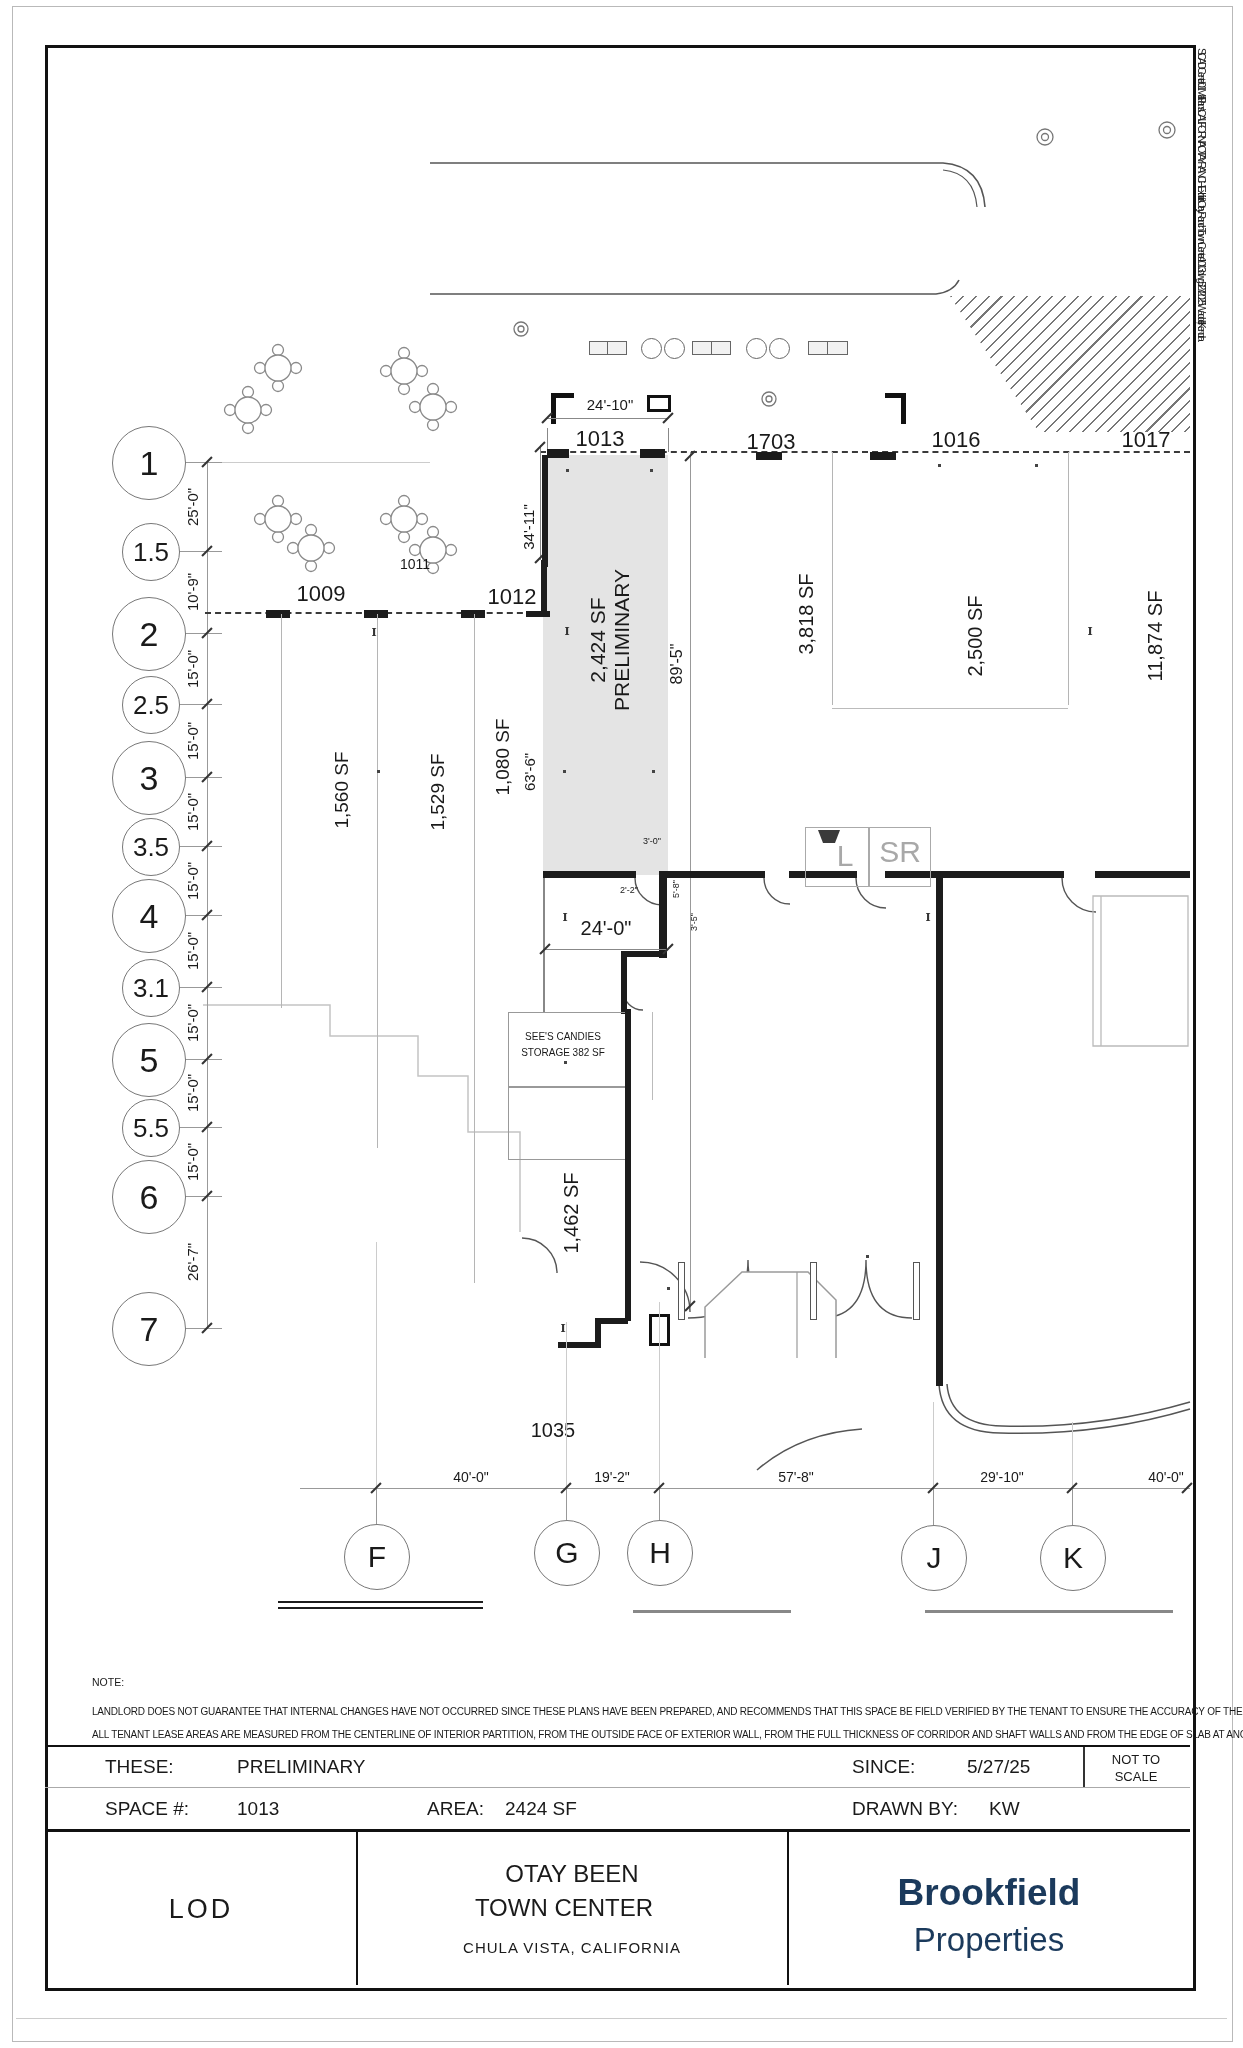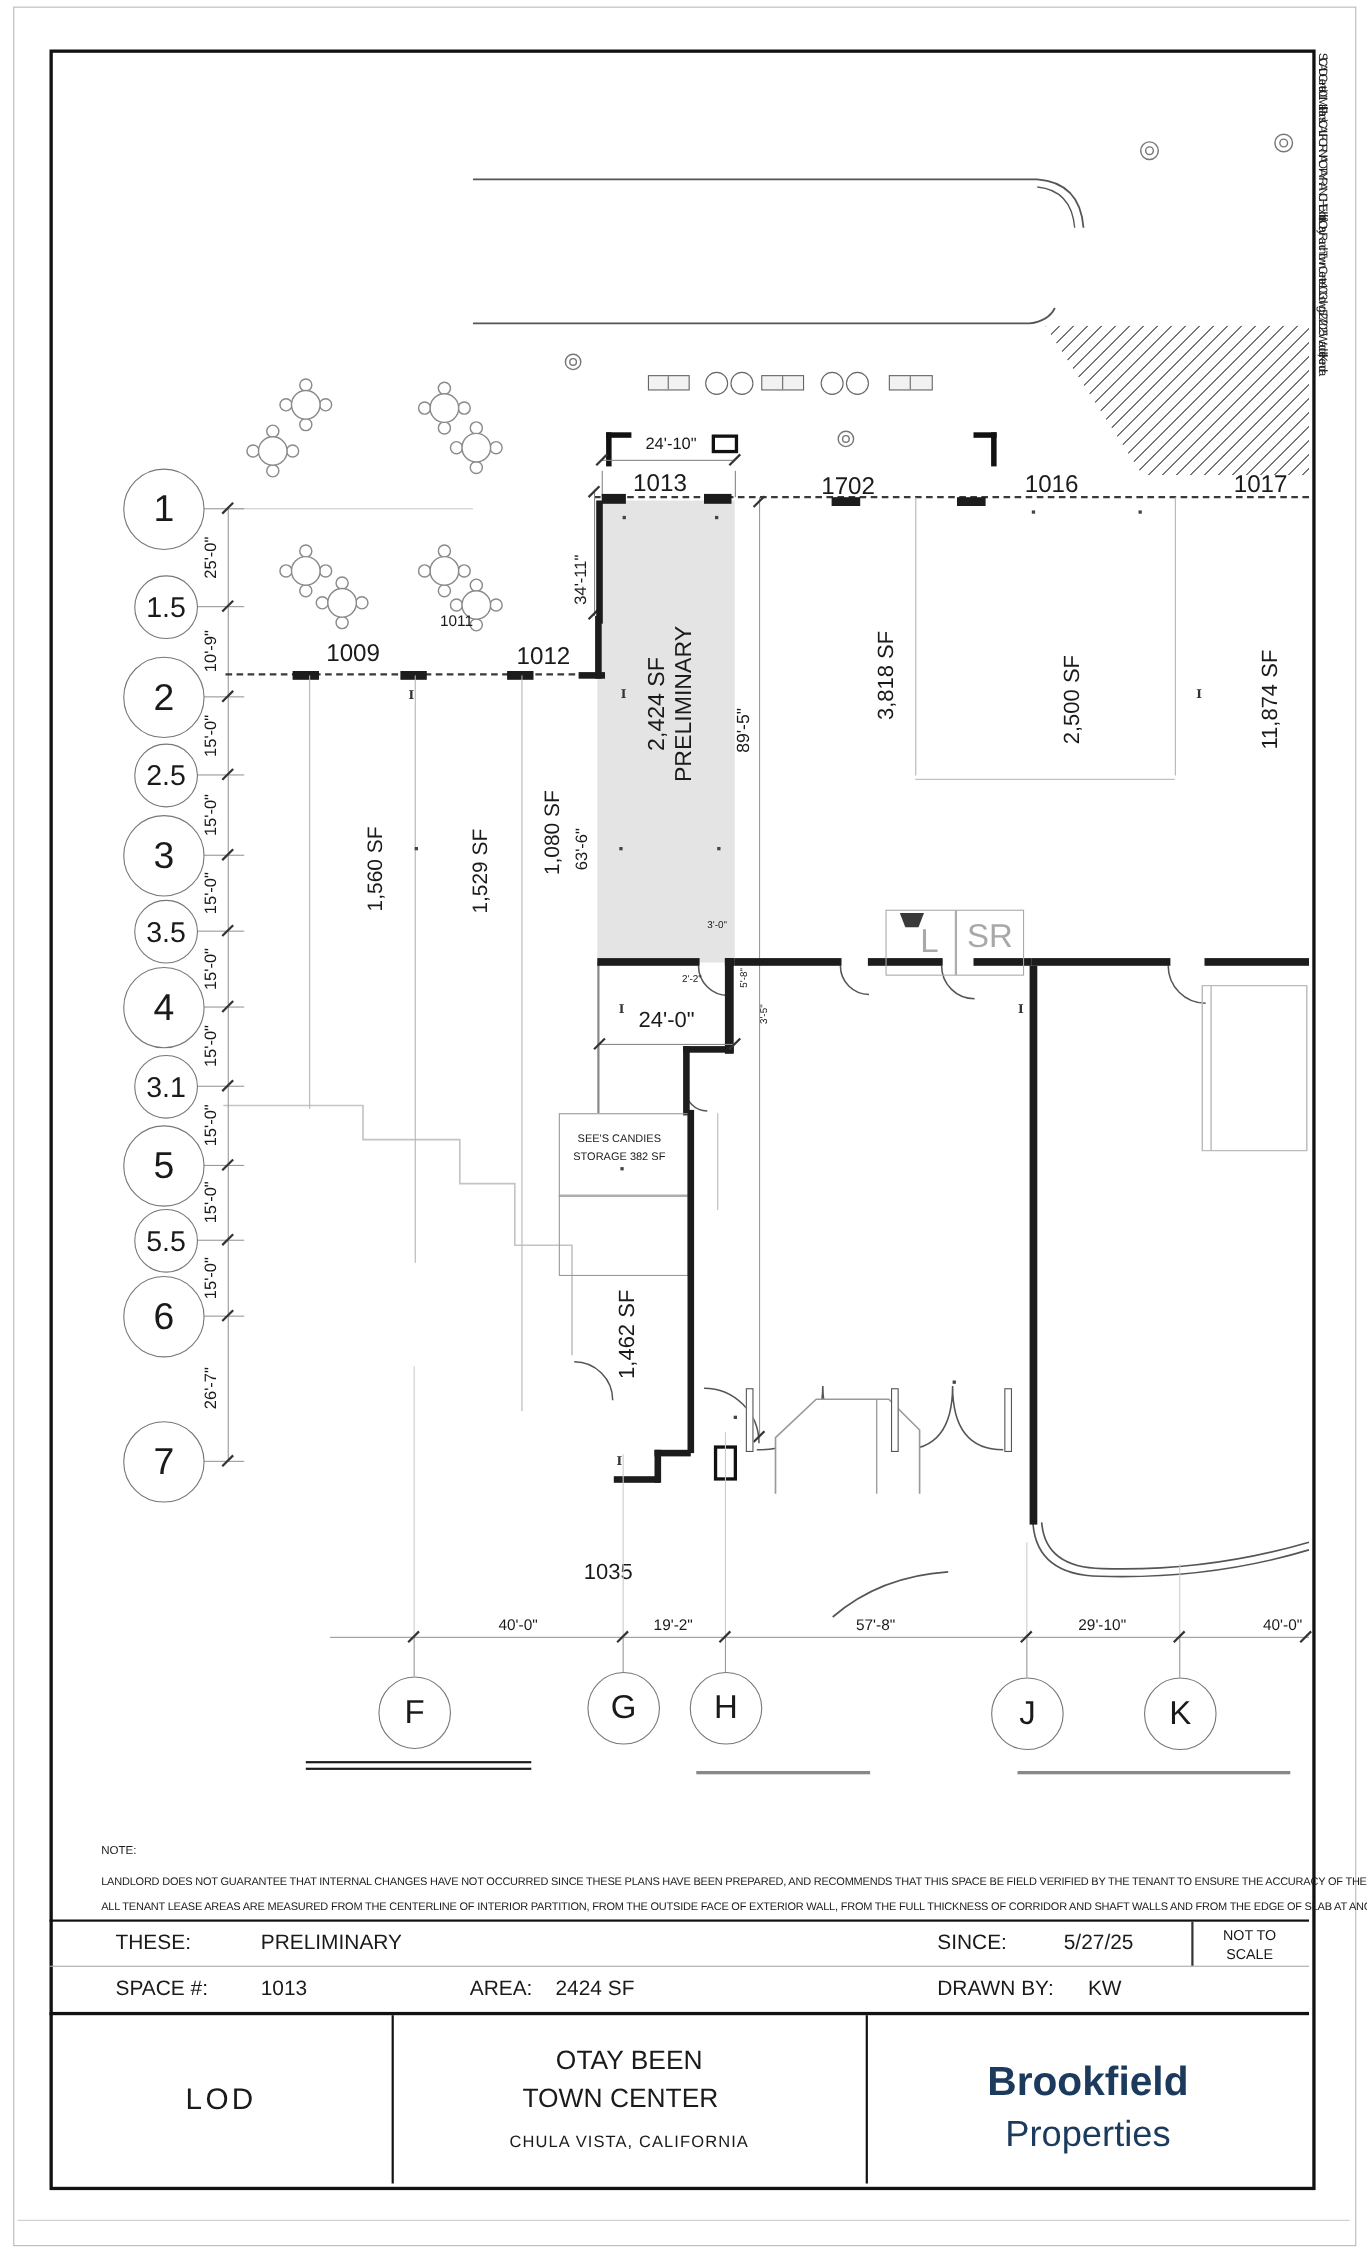--- a/index.html
+++ b/index.html
@@ -199,21 +199,21 @@
   <div class="abs" style="left:885px;top:393px;width:16px;height:26px;border-top:5px solid #111;border-right:5px solid #111;"></div>
 
   <div class="ln" style="left:547px;top:428px;width:1px;height:24px;background:#888;"></div>
   <div class="ln" style="left:668px;top:428px;width:1px;height:24px;background:#888;"></div>
   <div class="ln" style="left:547px;top:418px;width:121px;height:1px;background:#888;"></div>
   <div class="tick" style="left:540px;top:417px;"></div>
   <div class="tick" style="left:661px;top:417px;"></div>
   <div class="t" style="left:610px;top:404px;font-size:15px;">24'-10"</div>
 
   <div class="t" style="left:600px;top:439px;font-size:22px;">1013</div>
-  <div class="t" style="left:771px;top:442px;font-size:22px;">1702</div>
+  <div class="t" style="left:771px;top:442px;font-size:22px;">1703</div>
   <div class="t" style="left:956px;top:440px;font-size:22px;">1016</div>
   <div class="t" style="left:1146px;top:440px;font-size:22px;">1017</div>
 
   <div class="dash-h" style="left:540px;top:451px;width:650px;"></div>
   <div class="wd" style="left:756px;top:452px;width:26px;height:8px;"></div>
   <div class="wd" style="left:870px;top:452px;width:26px;height:8px;"></div>
 
   <div class="ln" style="left:832px;top:452px;width:1px;height:253px;background:#b5b5b5;"></div>
   <div class="ln" style="left:1068px;top:452px;width:1px;height:253px;background:#b5b5b5;"></div>
   <div class="ln" style="left:832px;top:708px;width:236px;height:1px;background:#bbb;"></div>
@@ -221,21 +221,21 @@
   <div class="abs" style="left:950px;top:296px;width:240px;height:136px;
               background:repeating-linear-gradient(135deg,#777 0 1.5px,transparent 1.5px 9px);
               clip-path:polygon(0 0,100% 0,100% 100%,37% 100%);"></div>
 
   <div class="tv" style="left:806px;top:614px;font-size:20px;">3,818 SF</div>
   <div class="tv" style="left:975px;top:636px;font-size:20px;">2,500 SF</div>
   <div class="tv" style="left:1155px;top:636px;font-size:20px;">11,874 SF</div>
 
   <div class="t" style="left:321px;top:594px;font-size:22px;">1009</div>
   <div class="t" style="left:415px;top:564px;font-size:14px;">1011</div>
-  <div class="t" style="left:494px;top:597px;font-size:22px;">1012</div>
+  <div class="t" style="left:512px;top:597px;font-size:22px;">1012</div>
   <div class="dash-h" style="left:205px;top:612px;width:338px;"></div>
   <div class="wd" style="left:266px;top:610px;width:24px;height:8px;"></div>
   <div class="wd" style="left:364px;top:610px;width:24px;height:8px;"></div>
   <div class="wd" style="left:461px;top:610px;width:24px;height:8px;"></div>
 
   <div class="ln" style="left:281px;top:614px;width:1px;height:394px;background:#b5b5b5;"></div>
   <div class="ln" style="left:377px;top:614px;width:1px;height:534px;background:#b5b5b5;"></div>
   <div class="ln" style="left:474px;top:614px;width:1px;height:669px;background:#b5b5b5;"></div>
 
   <div class="tv" style="left:342px;top:790px;font-size:19px;">1,560 SF</div>

